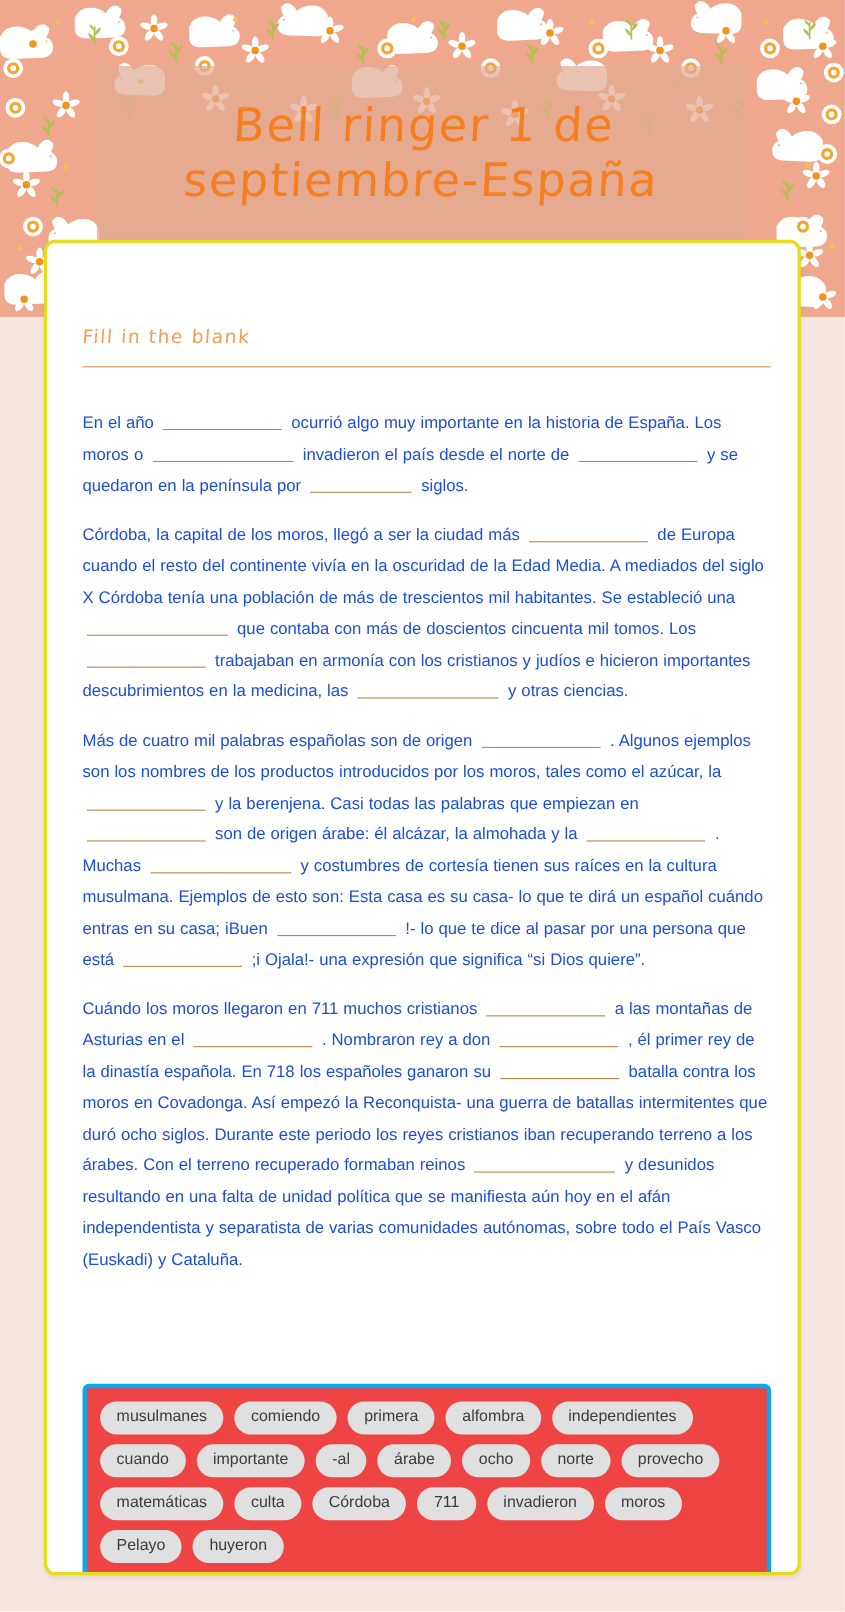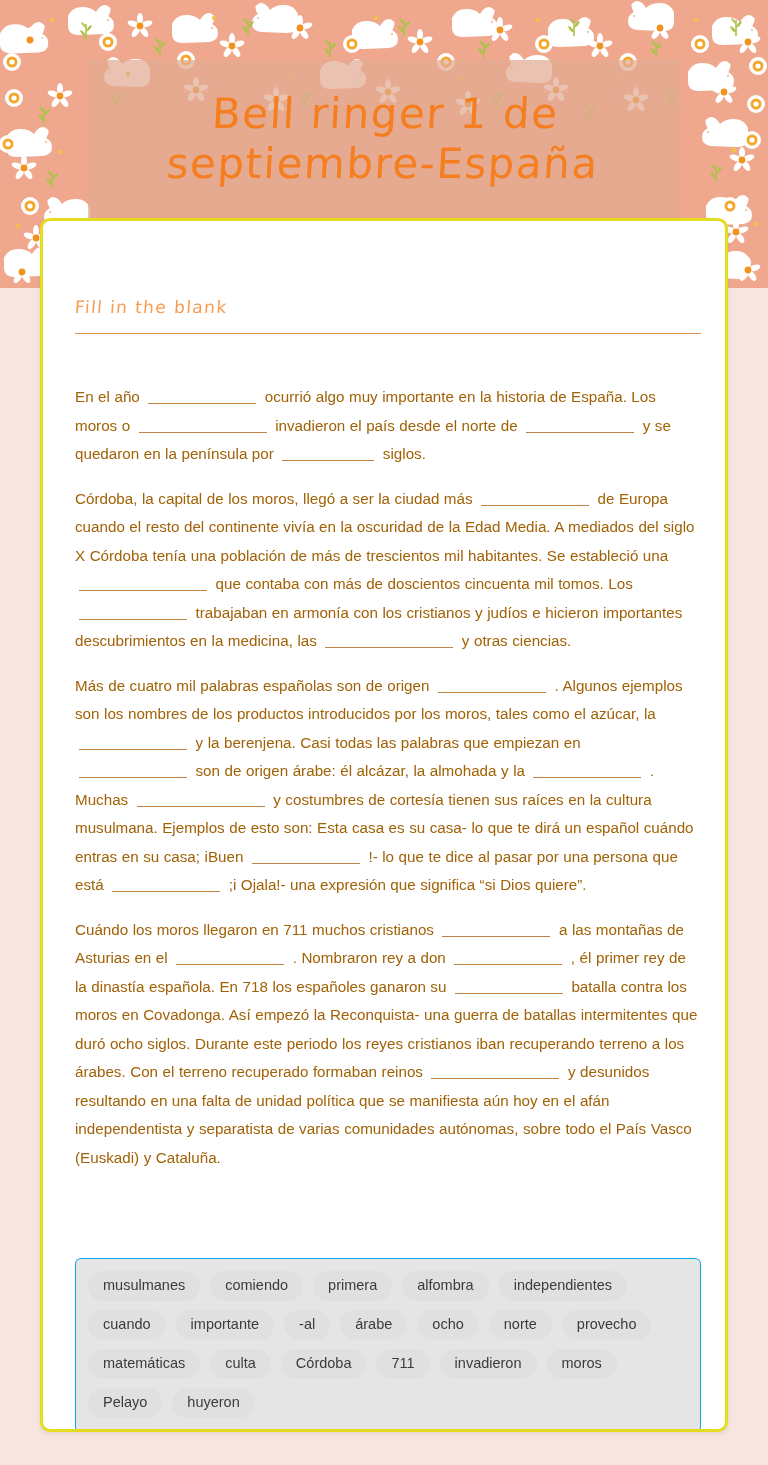--- a/index.html
+++ b/index.html
@@ -85,22 +85,22 @@
   #body-area {
     position: absolute;
     left: 32px;
     top: 150px;
     width: 626px;
   }
 
   .para {
     font-size: 15.2px;
     line-height: 28.5px;
-    color: #a16207;
-    margin: 12px 0 16px 0;
+    color: #1d4ed8;
+    margin: 0 0 16px 0;
     text-align: left;
     word-spacing: 0.3px;
   }
 
   .blank {
     display: inline-block;
     border-bottom: 1.6px solid #c08345;
     vertical-align: baseline;
     height: 20px;
     margin: 0 4px -2px 4px;
@@ -108,23 +108,23 @@
   .b-md { width: 92px; }
   .b-lg { width: 108px; }
   .b-xl { width: 128px; }
 
   
   #word-bank {
     position: absolute;
     left: 32px;
     top: 1037px;
     width: 626px;
-    border: 1px solid #0ea5e9;
+    border: 4px solid #0ea5e9;
     border-radius: 6px;
-    background: #e5e5e5;
+    background: #ef4444;
     padding: 12px 12px 14px 12px;
     display: flex;
     flex-wrap: wrap;
     gap: 9px 10px;
     align-content: flex-start;
   }
   .word-chip {
     background: #e0e0e0;
     color: #3b3b3b;
     border-radius: 18px;

